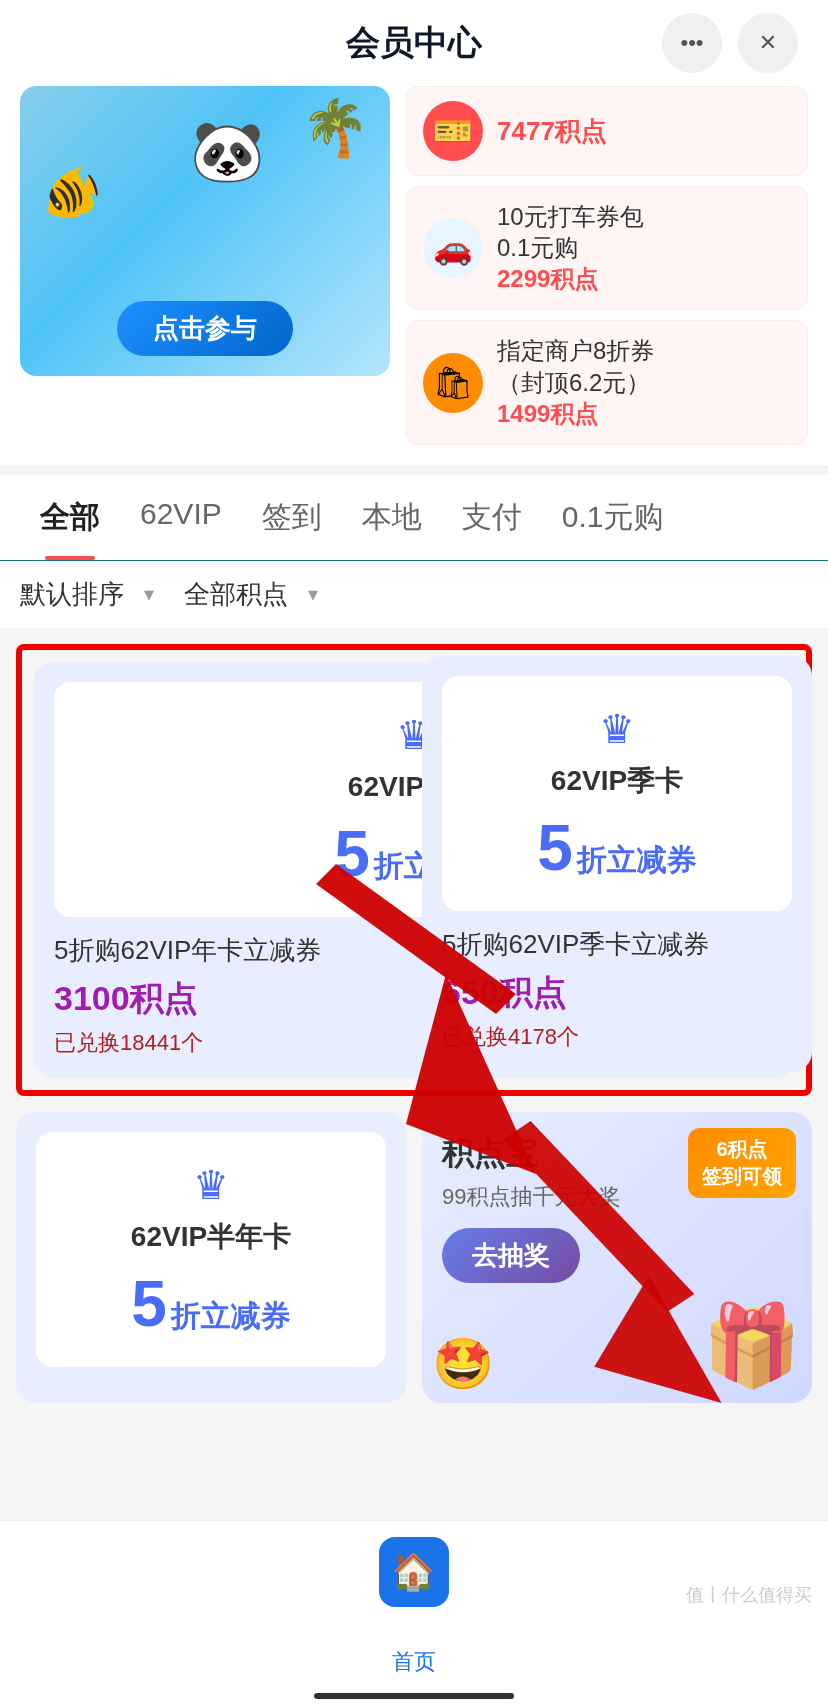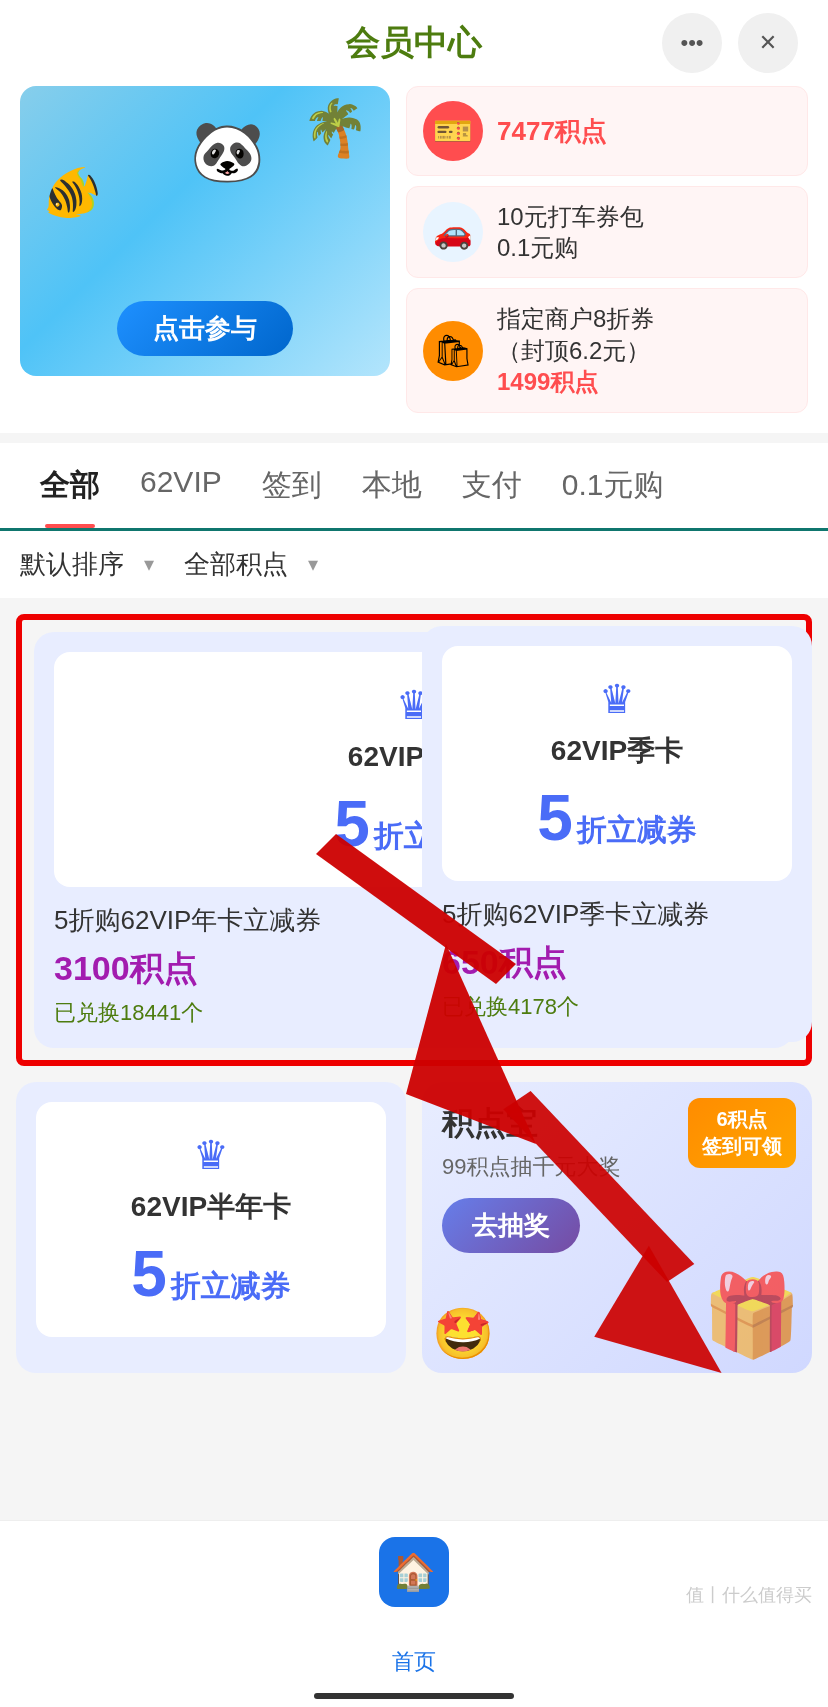--- a/index.html
+++ b/index.html
@@ -17,21 +17,21 @@
       display: flex;
       align-items: center;
       justify-content: center;
       padding: 20px 30px;
       background: #fff;
       position: relative;
     }
     .header-title {
       font-size: 34px;
       font-weight: 600;
-      color: #4d7c0f;
+      color: #0f172a;
     }
     .header-actions {
       position: absolute;
       right: 30px;
       display: flex;
       gap: 16px;
       align-items: center;
     }
     .header-btn {
       width: 60px;
@@ -138,21 +138,21 @@
       font-size: 24px;
       color: #ff4d4f;
       font-weight: 600;
     }
 
     
     .tabs {
       background: #fff;
       display: flex;
       padding: 0 20px;
-      border-bottom: 3px solid #0f766e;
+      border-bottom: 1px solid #0f766e;
       margin-top: 10px;
     }
     .tab-item {
       padding: 22px 20px;
       font-size: 30px;
       color: #666;
       cursor: pointer;
       position: relative;
       white-space: nowrap;
     }
@@ -269,21 +269,21 @@
 
     .card-points {
       font-size: 34px;
       font-weight: 700;
       color: #a21caf;
       margin-bottom: 6px;
     }
 
     .card-exchanged {
       font-size: 22px;
-      color: #4d7c0f;
+      color: #b91c1c;
     }
 
     
     .bottom-row {
       display: grid;
       grid-template-columns: 1fr 1fr;
       gap: 16px;
       margin-top: 16px;
     }
 
@@ -432,20 +432,21 @@
       <div class="reward-icon red">🎫</div>
       <div class="reward-info">
         <div class="reward-points" style="font-size:26px;">7477积点</div>
       </div>
     </div>
 
     <div class="reward-card">
       <div class="reward-icon blue">🚗</div>
       <div class="reward-info">
         <div class="reward-title">10元打车券包<br>0.1元购</div>
+        <div class="reward-points">2299积点</div>
       </div>
     </div>
 
     <div class="reward-card">
       <div class="reward-icon orange">🛍</div>
       <div class="reward-info">
         <div class="reward-title">指定商户8折券<br>（封顶6.2元）</div>
         <div class="reward-points">1499积点</div>
       </div>
     </div>

